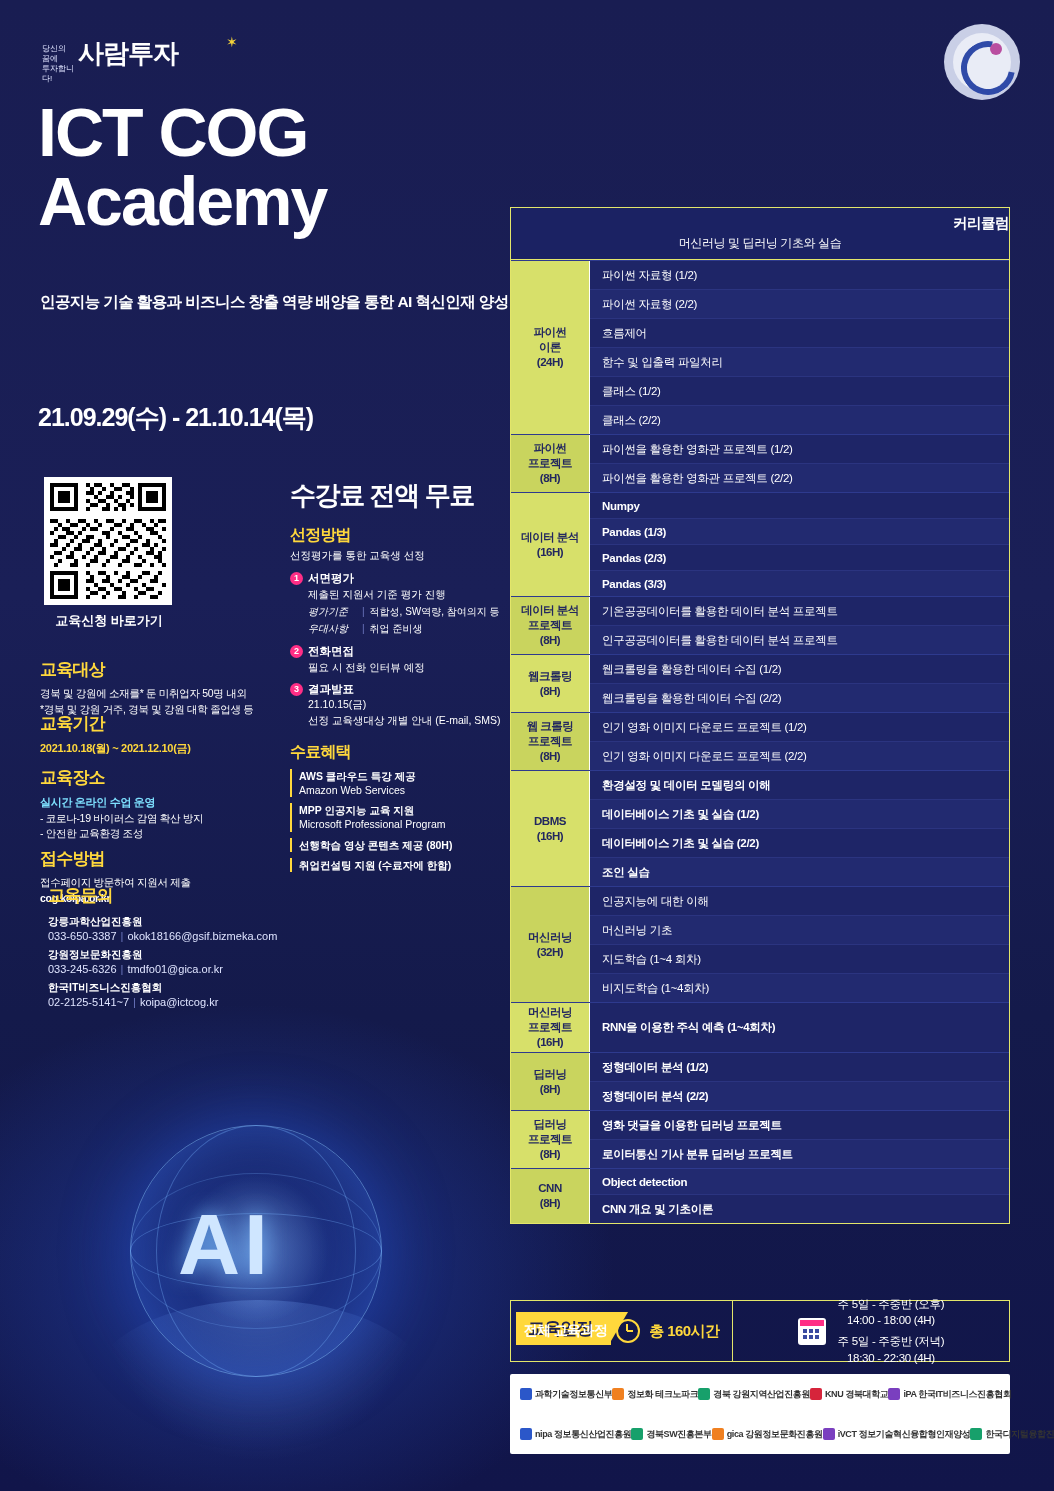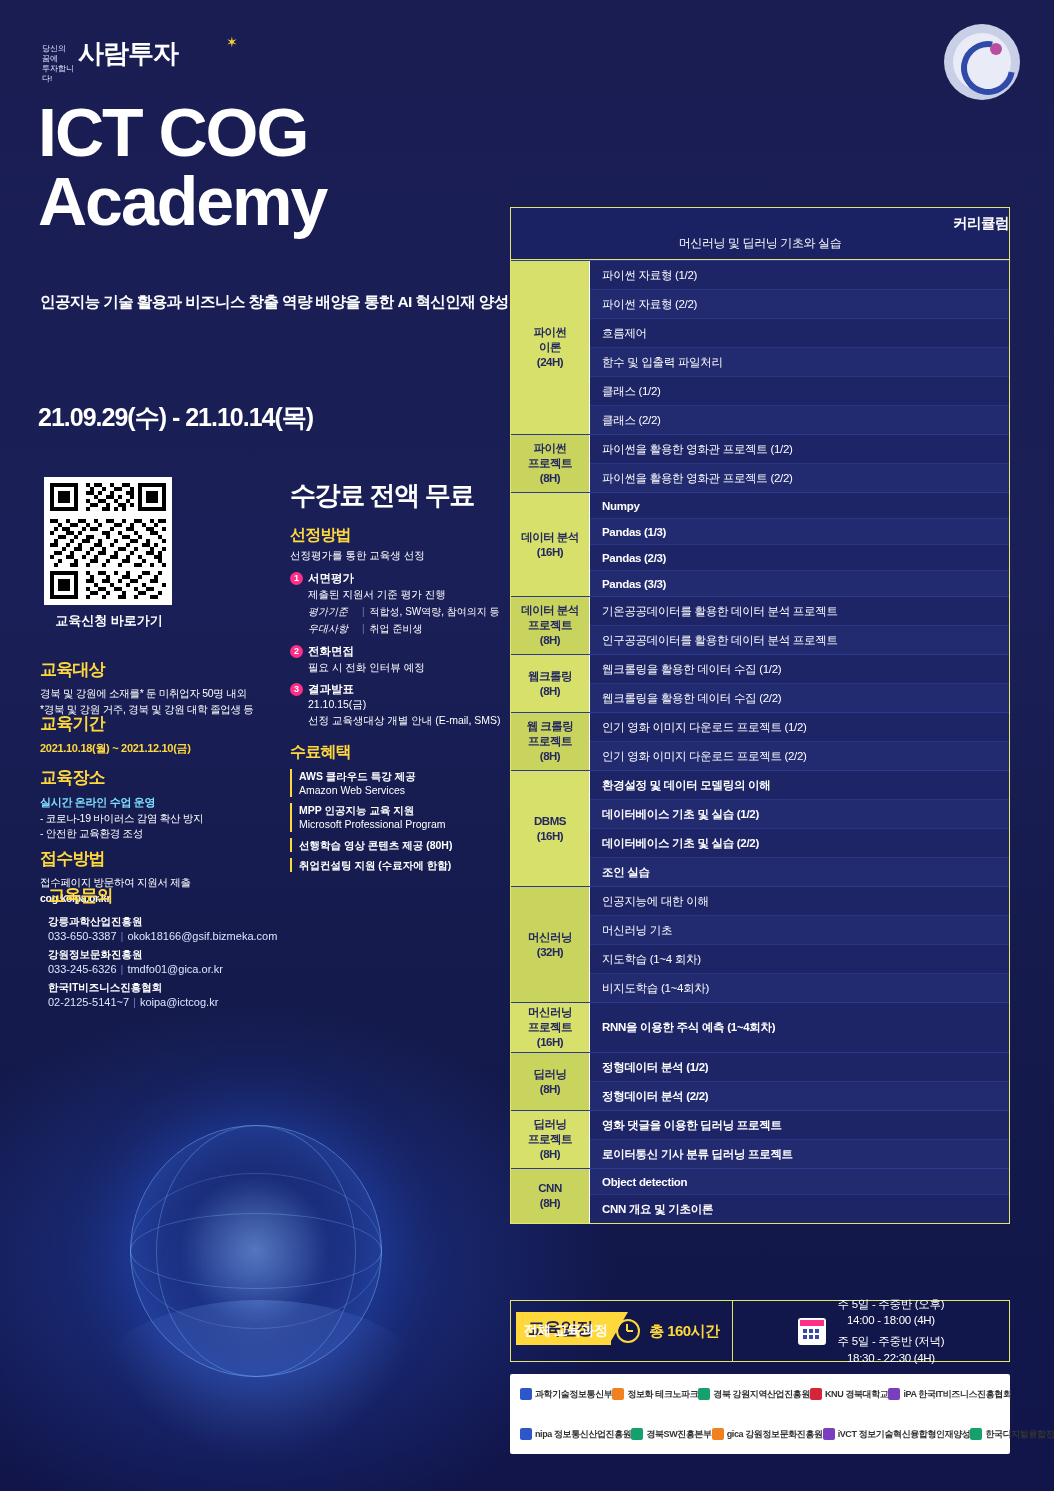--- a/index.html
+++ b/index.html
@@ -418,20 +418,21 @@
     </div>
   </div>
 
   <div class="globe">
     <div class="hand"></div>
     <div class="glow"></div>
     <div class="ring"></div>
       <div class="ring2"></div>
       <div class="ring3"></div>
       <div class="ring4"></div>
+    <div class="ai">AI</div>
   </div>
 
   <div class="tabhdr" style="left:510px;top:178px">과정 소개</div>
 
   <div class="curr">
     <div class="curr-t">
       <div class="a">커리큘럼</div>
       <div class="b">머신러닝 및 딥러닝 기초와 실습</div>
     </div>
 

